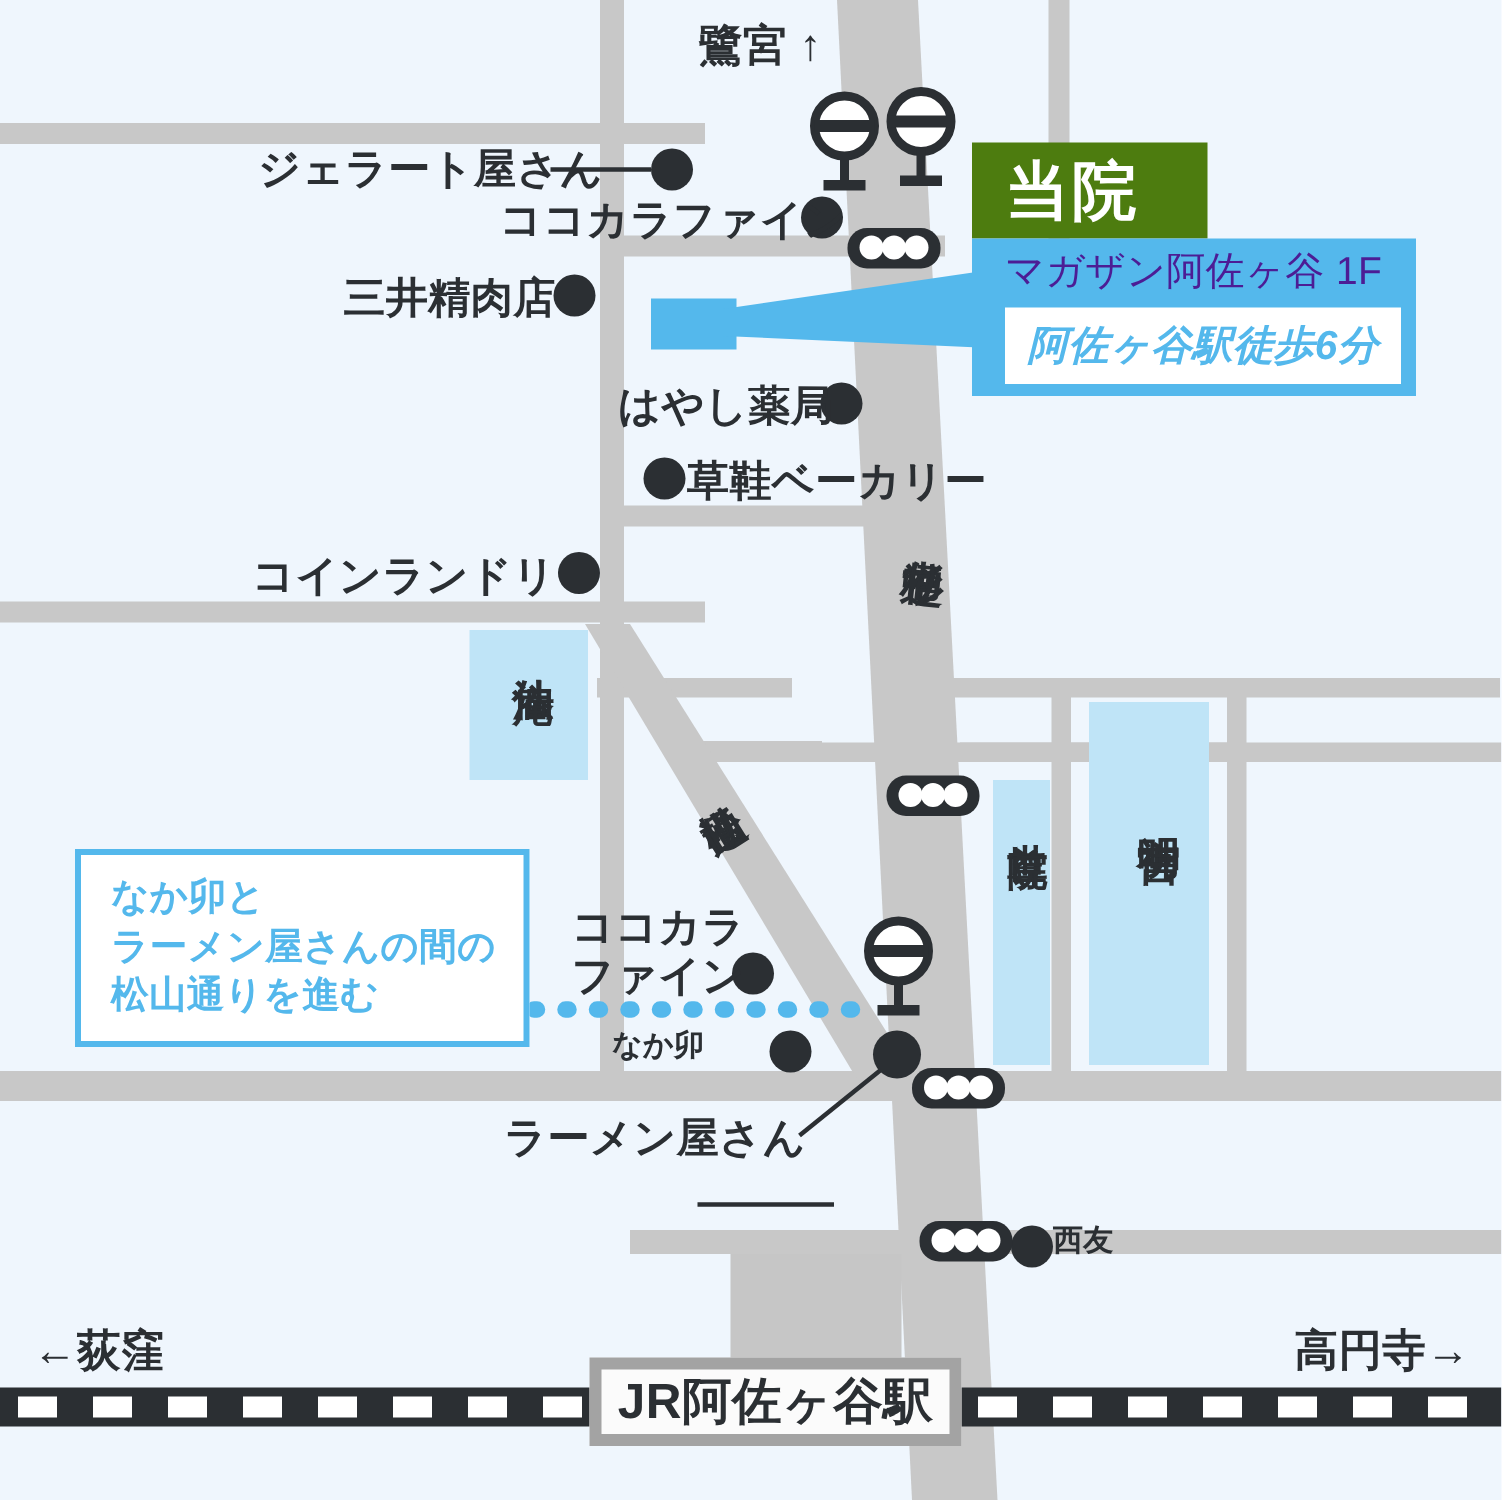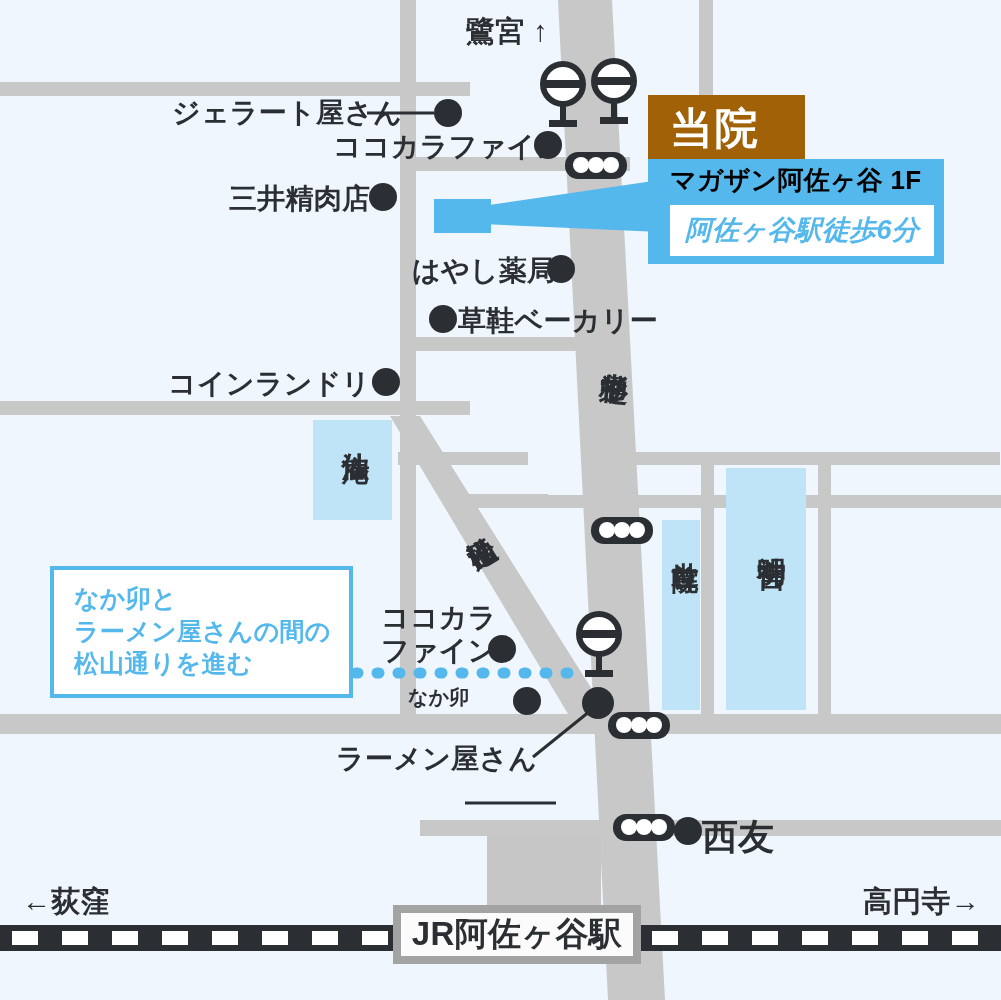--- a/index.html
+++ b/index.html
@@ -33,43 +33,43 @@
     letter-spacing: 0.01em;
   }
   
   #callout {
     position: absolute;
     left: 648px;
     top: 95px;
     width: 296px;
   }
   #callout-head {
-    background: #a16207;
+    background: #4d7c0f;
     width: 157px;
     height: 64px;
     box-sizing: border-box;
     padding: 2px 0 0 22px;
   }
   #callout-head-text {
     color: #ffffff;
     font-size: 43px;
     font-weight: 700;
     line-height: 62px;
     letter-spacing: 0.04em;
   }
   #callout-body {
     background: #54b8ec;
     width: 296px;
     box-sizing: border-box;
     padding: 5px 0 8px 22px;
   }
   #callout-sub {
-    color: #000000;
+    color: #4c1d95;
     font-size: 26px;
-    font-weight: 700;
+    font-weight: 400;
     letter-spacing: 0.01em;
     line-height: 1.25;
     white-space: nowrap;
   }
   #callout-chip {
     background: #ffffff;
     margin: 8px 10px 0 0;
     padding: 7px 0 8px 0;
     text-align: center;
   }
@@ -295,21 +295,21 @@
   <div class="lbl" style="left:168px; top:367px; font-size:28px;">コインランドリー</div>
 
   <div class="lbl" style="left:381px; top:601px; font-size:28px; white-space:pre-line;">ココカラ
 ファイン</div>
 
   <div class="lbl" style="left:408px; top:686px; font-size:20px;">なか卯</div>
 
   <div class="lbl" style="left:336px; top:742px; font-size:28px;">ラーメン屋さん</div>
 
 
-  <div class="lbl" style="left:702px; top:816px; font-size:36px;">西友</div>
+  <div class="lbl" style="left:702px; top:816px; font-size:20px;">西友</div>
 
   <div class="bldg-label" style="left:336px; top:430px; font-size:28px;">法仙庵</div>
 
   <div class="bldg-label" style="left:667px; top:541px; font-size:27px;">世尊院</div>
 
   <div class="bldg-label" style="left:752px; top:534px; font-size:29px;">神明宮</div>
 
   <div class="road-label" style="left:597px; top:350px; font-size:29px; transform:rotate(6deg);">中杉通り</div>
 
   <div class="road-label" style="left:452px; top:519px; font-size:28px; transform:rotate(-32deg);">松山通り</div>

